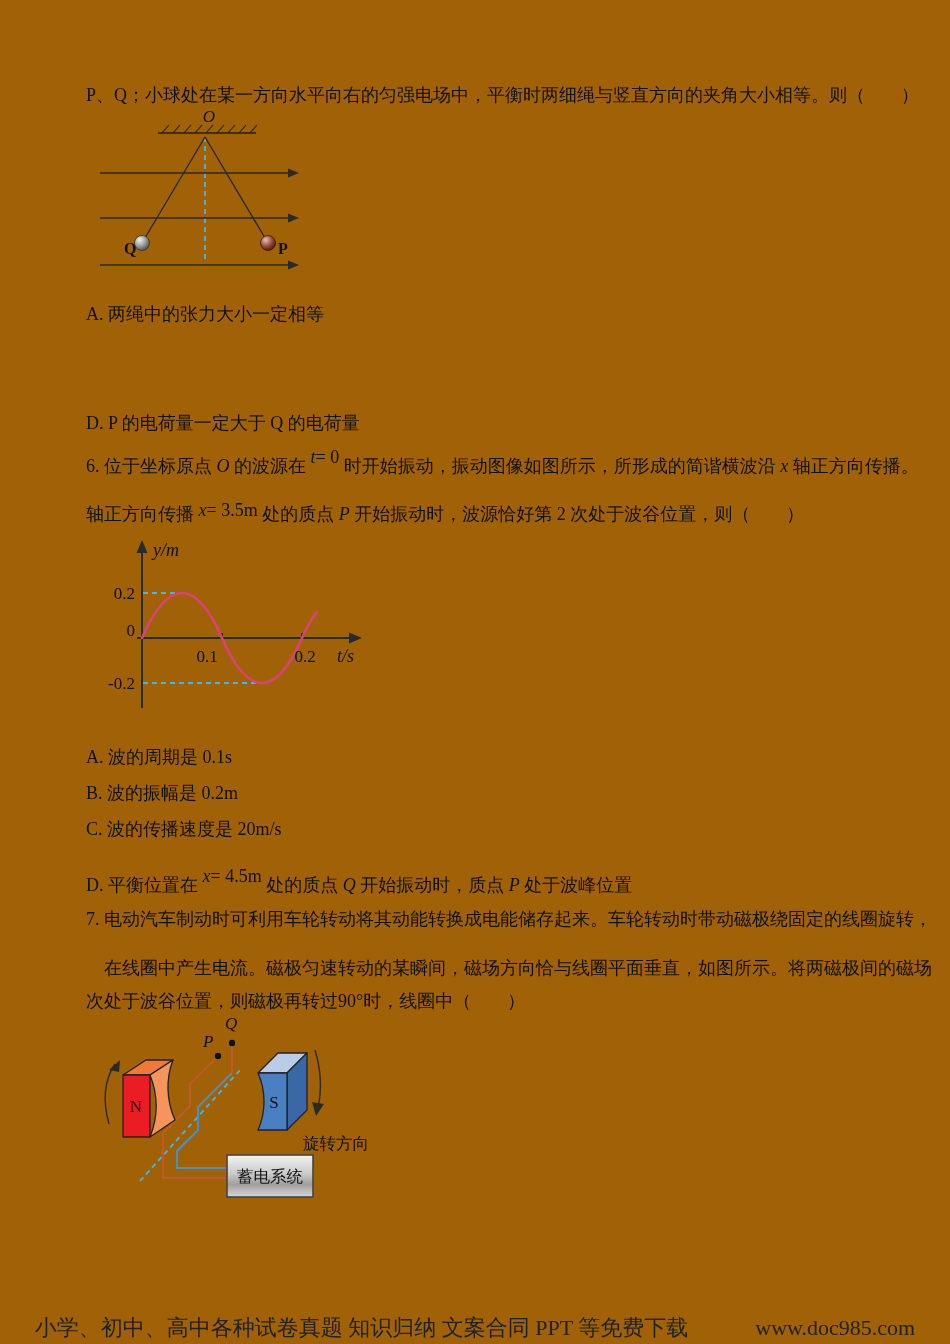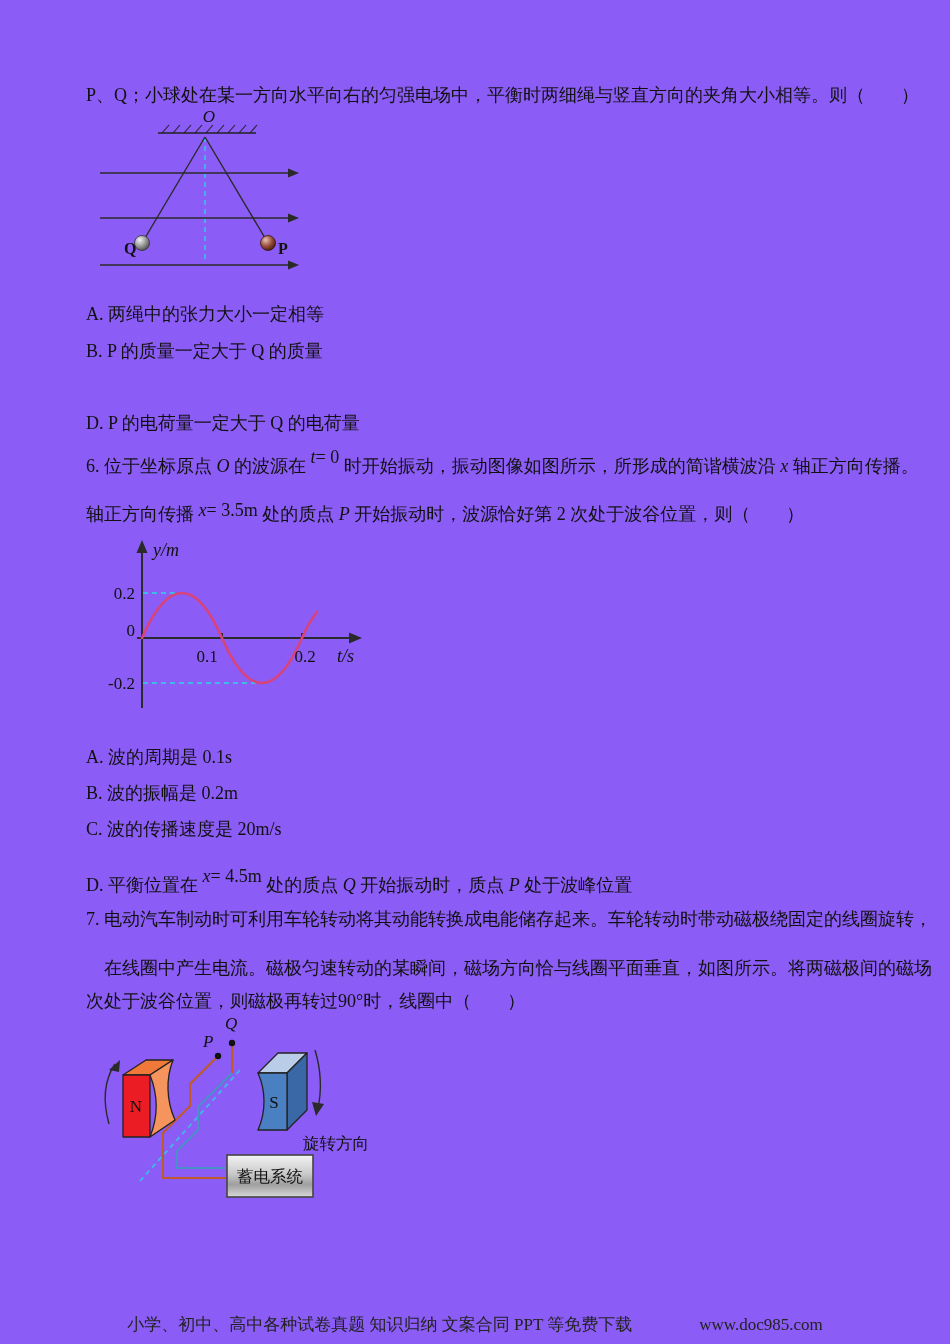--- a/index.html
+++ b/index.html
@@ -11,21 +11,21 @@
     --magnet-red-side:#f5945c;
     --magnet-blue:#4a7fc1;
     --magnet-blue-top:#b9cde8;
     --magnet-blue-side:#3a67a5;
     --wire-orange:#c05a28;
     --wire-blue:#4a90c8;
     --line-dark:#2a2a2a;
   }
   html,body{margin:0;padding:0;background:#e8e8e8;}
   #page{
-    position:relative;width:950px;height:1344px;background:#8b5cf6;margin:0 auto;
+    position:relative;width:950px;height:1344px;background:#a16207;margin:0 auto;
     font-family:"Liberation Serif","DejaVu Serif",serif;color:var(--text);
     font-size:18px;overflow:hidden;
   }
   .tline{position:absolute;left:86px;white-space:nowrap;line-height:23px;}
   .pt-n{font-style:normal;}
   .pt-i{font-style:italic;}
   .pt-r1{display:inline-block;position:relative;top:-9px;}
   .pt-r1i{display:inline-block;position:relative;top:-9px;font-style:italic;}
   .pt-r2{display:inline-block;position:relative;top:-4px;}
   .pt-r2i{display:inline-block;position:relative;top:-4px;font-style:italic;}
@@ -35,21 +35,21 @@
   .thin{stroke:var(--line-dark);stroke-width:1.4;fill:none;}
   .head{fill:var(--line-dark);stroke:none;}
   .dashcyan{stroke:var(--dash-cyan);stroke-width:1.8;fill:none;stroke-dasharray:5 4;}
   .sine{stroke:var(--curve-pink);stroke-width:2.6;fill:none;stroke-linecap:round;}
   .wireO{stroke:var(--wire-orange);stroke-width:2;fill:none;stroke-linejoin:round;}
   .wireB{stroke:var(--wire-blue);stroke-width:2;fill:none;stroke-linejoin:round;}
   .outl{stroke:#222;stroke-width:1.3;stroke-linejoin:round;}
   #footer{
     position:absolute;top:1313px;left:0;width:100%;
     display:flex;justify-content:center;align-items:baseline;gap:67px;
-    font-size:17px;color:#222;text-align:right;
+    font-size:22px;color:#222;text-align:right;
   }
 </style>
 </head>
 <body>
 
 <div id="page">
 
   <div class="tline" style="top:84px;"><span class="pt-n">P、Q；小球处在某一方向水平向右的匀强电场中，平衡时两细绳与竖直方向的夹角大小相等。则（　　）</span></div>
 
   <svg style="left:84px;top:104px;" width="250" height="190" viewBox="0 0 250 190">
@@ -96,21 +96,20 @@
         <polygon class="head" points="204,156.5 204,165.5 215,161"></polygon>
     </g>
 
     <circle cx="58" cy="139" r="7.5" fill="url(#gBallQ)" stroke="#333" stroke-width="0.8"></circle>
     <circle cx="184" cy="139" r="7.5" fill="url(#gBallP)" stroke="#3a150c" stroke-width="0.8"></circle>
     <text x="40" y="150" font-size="16" font-weight="bold">Q</text>
     <text x="194" y="150" font-size="16" font-weight="bold">P</text>
   </svg>
 
   <div class="tline" style="top:303px;"><span class="pt-n">A. 两绳中的张力大小一定相等</span></div>
-  <div class="tline" style="top:340px;"><span class="pt-n">B. P 的质量一定大于 Q 的质量</span></div>
   <div class="tline" style="top:412px;"><span class="pt-n">D. P 的电荷量一定大于 Q 的电荷量</span></div>
 
   <div class="tline" style="top:455px;"><span class="pt-n">6. 位于坐标原点 </span><span class="pt-i">O</span><span class="pt-n"> 的波源在 </span><span class="pt-r1i">t</span><span class="pt-r1"> = 0</span><span class="pt-n"> 时开始振动，振动图像如图所示，所形成的简谐横波沿 </span><span class="pt-i">x</span><span class="pt-n"> 轴正方向传播。</span></div>
   <div class="tline" style="top:503px;"><span class="pt-n">轴正方向传播 </span><span class="pt-r2i">x</span><span class="pt-r2"> = 3.5m</span><span class="pt-n"> 处的质点 </span><span class="pt-i">P</span><span class="pt-n"> 开始振动时，波源恰好第 2 次处于波谷位置，则（　　）</span></div>
 
   <svg style="left:95px;top:538px;" width="282" height="180" viewBox="0 0 282 180">
 
     <line class="dashcyan" x1="48" y1="55" x2="86" y2="55"></line>
     <line class="dashcyan" x1="48" y1="145" x2="165" y2="145"></line>
 

